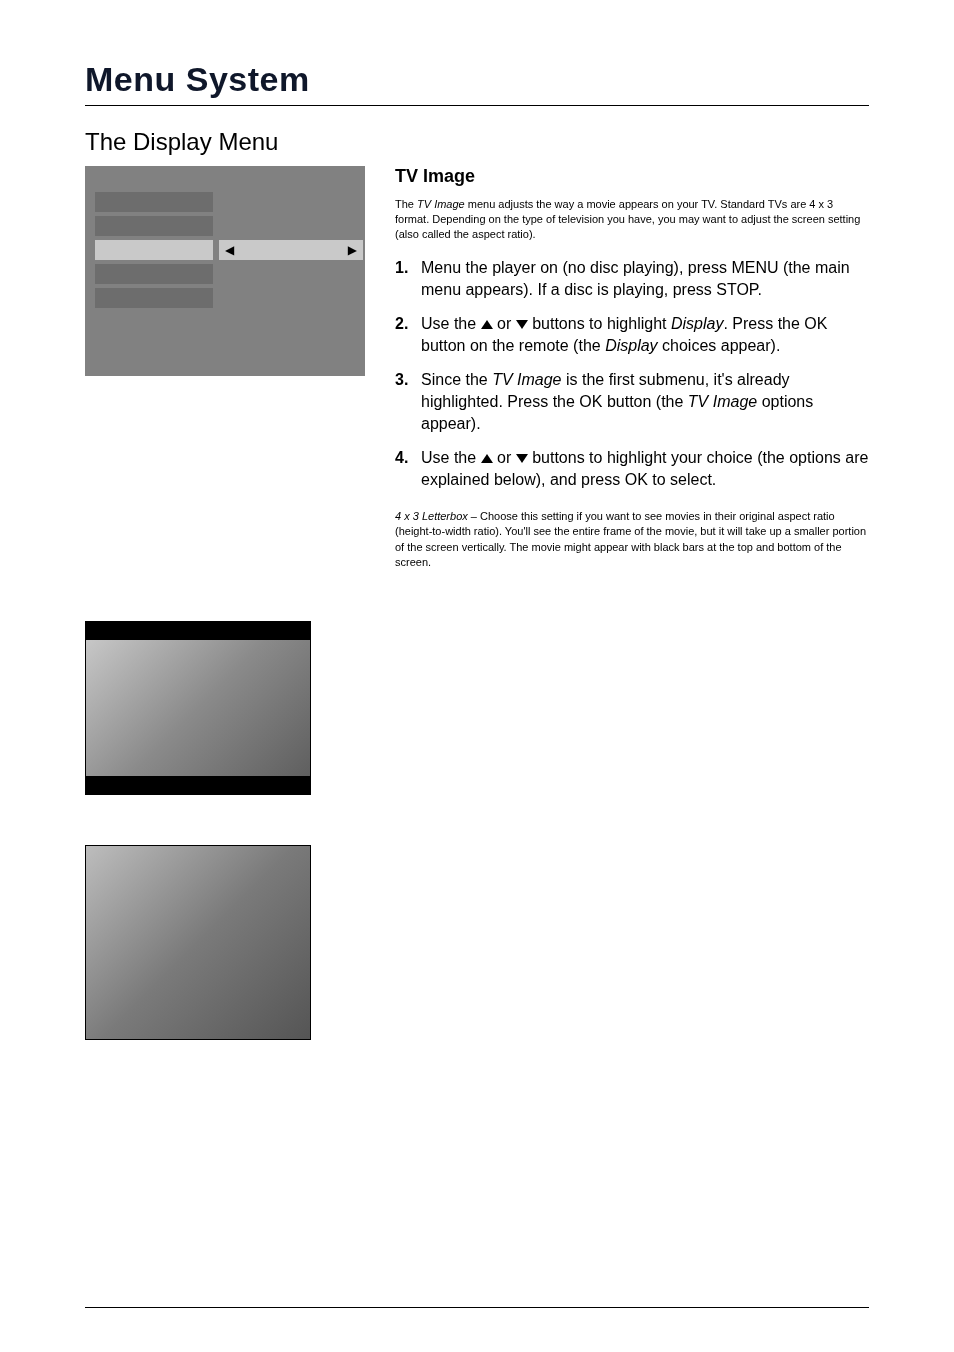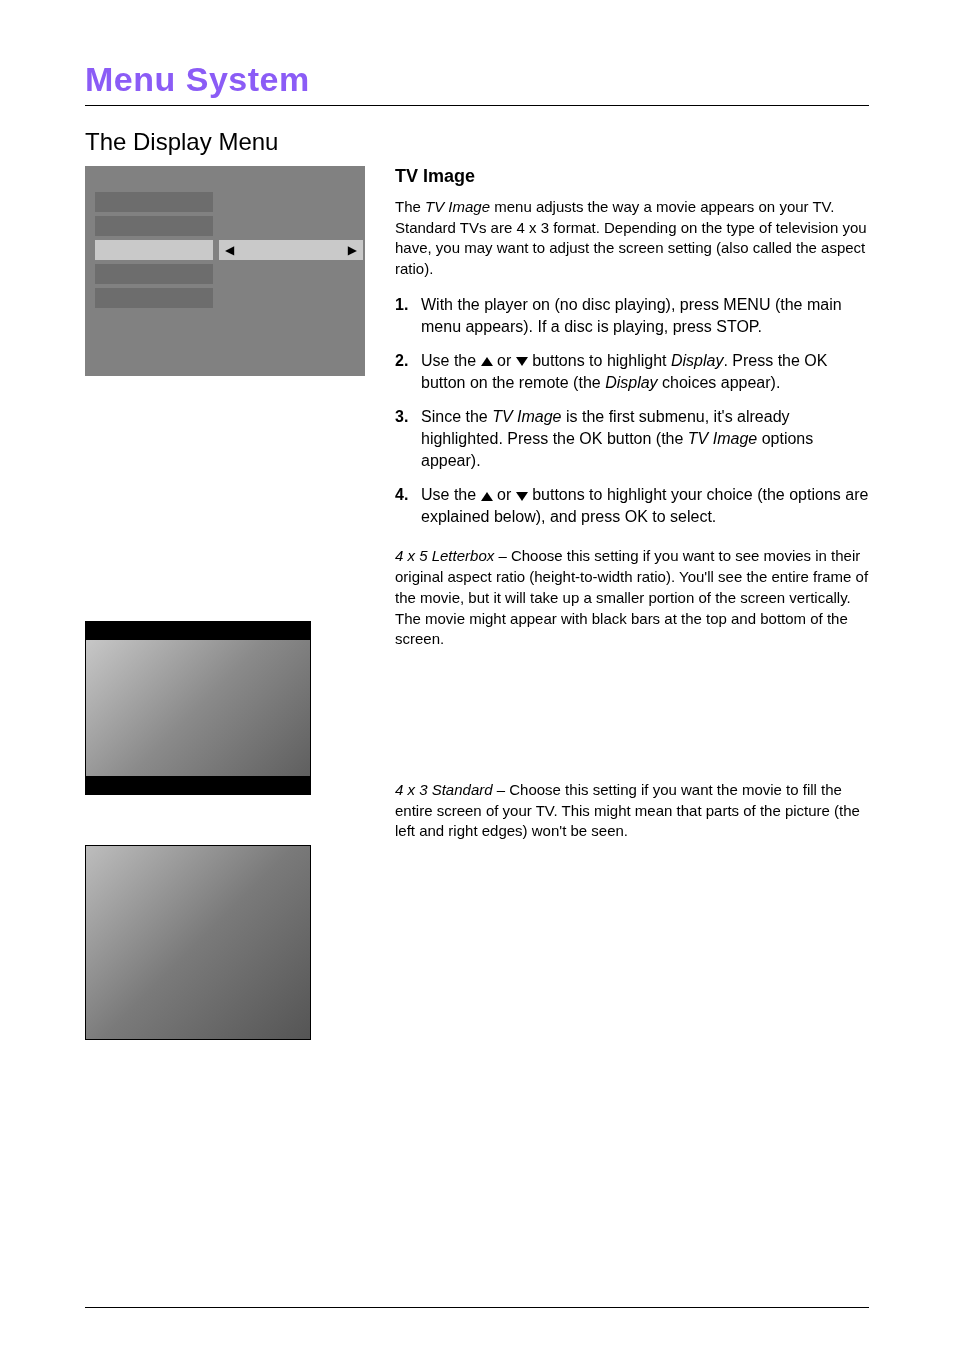--- a/index.html
+++ b/index.html
@@ -13,21 +13,21 @@
     width: 954px;
     height: 1352px;
     box-sizing: border-box;
     padding: 60px 85px 40px 85px;
     position: relative;
   }
   .chapter-title {
     font-family: Arial, sans-serif;
     font-size: 34px;
     font-weight: 800;
-    color: #8b5cf6;
+    color: #0f172a;
     margin: 0 0 6px 0;
     letter-spacing: 0.5px;
   }
   .hr {
     border: none;
     border-top: 1.5px solid #000;
     margin: 0 0 22px 0;
   }
   .section-title {
     font-size: 24px;
@@ -85,21 +85,21 @@
   .arrow-tiny { font-size: 12px; color: #000; }
   .menu-item.dim {
     background: #6d6d6d;
   }
   .sub-title {
     font-size: 18px;
     font-weight: 700;
     margin: 0 0 10px 0;
   }
   .para {
-    font-size: 15px;
+    font-size: 11px;
     line-height: 1.38;
     margin: 4px 0 14px 0;
   }
   ol.steps {
     list-style: none;
     padding: 0;
     margin: 0 0 18px 0;
   }
   ol.steps li {
     display: flex;
@@ -200,42 +200,39 @@
     </div>
 
     <div class="col-right">
       <h3 class="sub-title">TV Image</h3>
       <p class="para">
         The <i>TV Image</i> menu adjusts the way a movie appears on your TV. Standard TVs are 4 x 3 format. Depending on the type of television you have, you may want to adjust the screen setting (also called the aspect ratio).
       </p>
       <ol class="steps">
         <li>
           <span class="num">1.</span>
-          <span class="txt">With the player on (no disc playing), press MENU (the main menu appears). If a disc is playing, press STOP.</span>
+          <span class="txt">Menu the player on (no disc playing), press MENU (the main menu appears). If a disc is playing, press STOP.</span>
         </li>
         <li>
           <span class="num">2.</span>
           <span class="txt">Use the <span class="tri up"></span> or <span class="tri down"></span> buttons to highlight <i>Display</i>. Press the OK button on the remote (the <i>Display</i> choices appear).</span>
         </li>
         <li>
           <span class="num">3.</span>
           <span class="txt">Since the <i>TV Image</i> is the first submenu, it's already highlighted. Press the OK button (the <i>TV Image</i> options appear).</span>
         </li>
         <li>
           <span class="num">4.</span>
           <span class="txt">Use the <span class="tri up"></span> or <span class="tri down"></span> buttons to highlight your choice (the options are explained below), and press OK to select.</span>
         </li>
       </ol>
 
       <p class="para" style="margin-bottom:130px;">
-        <i>4 x 5 Letterbox</i> – Choose this setting if you want to see movies in their original aspect ratio (height-to-width ratio). You'll see the entire frame of the movie, but it will take up a smaller portion of the screen vertically. The movie might appear with black bars at the top and bottom of the screen.
+        <i>4 x 3 Letterbox</i> – Choose this setting if you want to see movies in their original aspect ratio (height-to-width ratio). You'll see the entire frame of the movie, but it will take up a smaller portion of the screen vertically. The movie might appear with black bars at the top and bottom of the screen.
       </p>
 
-      <p class="para">
-        <i>4 x 3 Standard</i> – Choose this setting if you want the movie to fill the entire screen of your TV. This might mean that parts of the picture (the left and right edges) won't be seen.
-      </p>
     </div>
   </div>
 
   <div class="footer">
     <div class="line"></div>
   </div>
 </div>
 
 </body></html>

